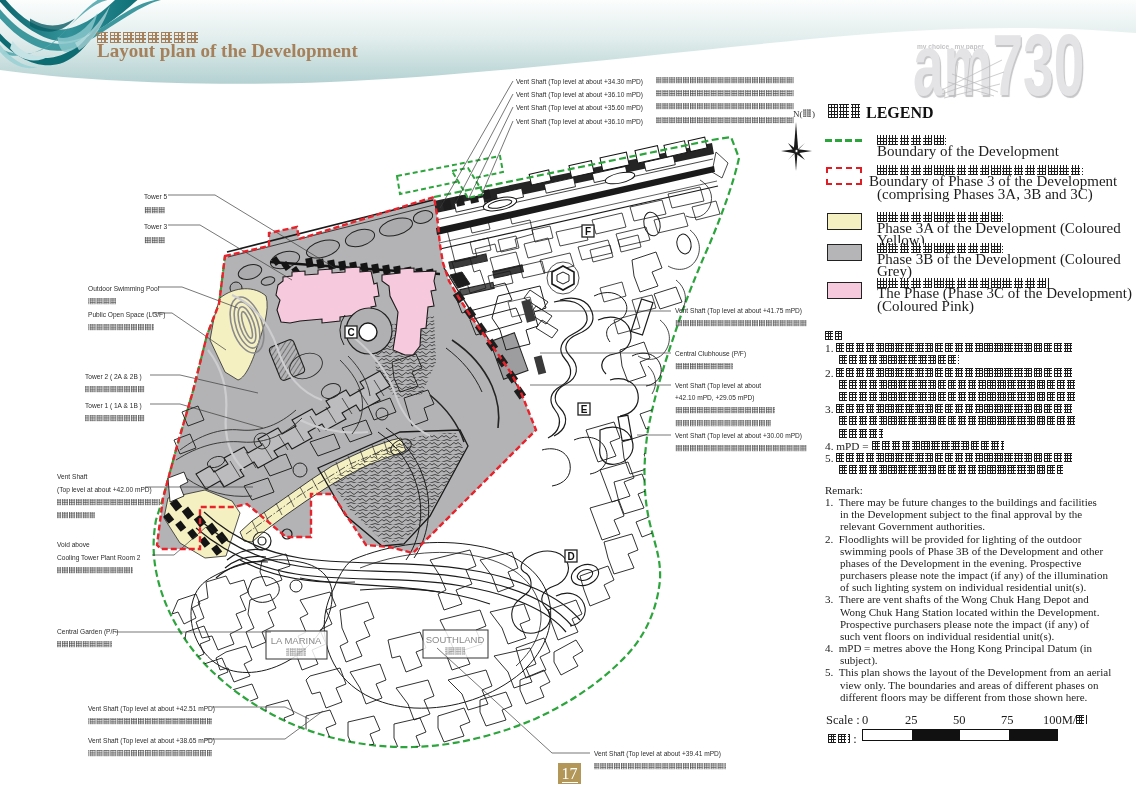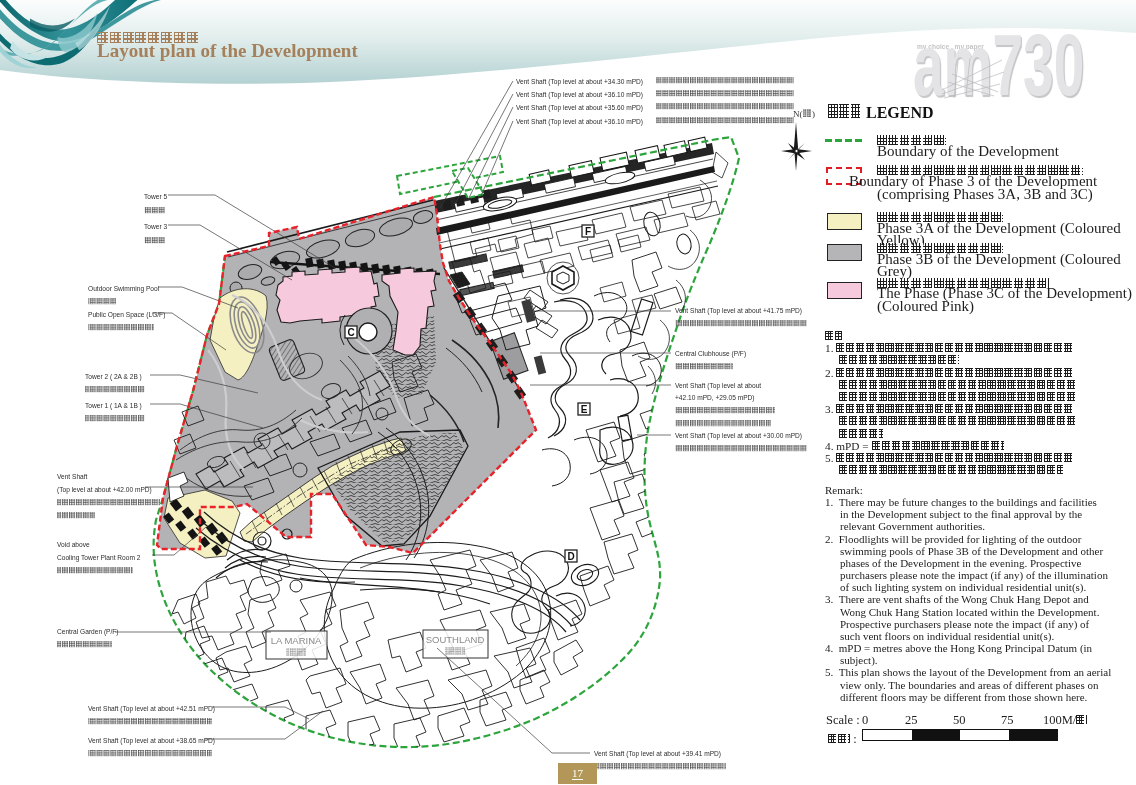--- a/index.html
+++ b/index.html
@@ -575,21 +575,21 @@
 </svg>
 
 <div class="abs" style="left:828px;top:104px"><span class="z zL" style="width:34px;height:14px"></span><span style="font-weight:bold;font-size:16px;color:#111">&nbsp;LEGEND</span></div>
 
 <div class="abs" style="left:825px;top:139px;width:38px;height:3px;background:repeating-linear-gradient(90deg,#2ba53c 0 7px,rgba(0,0,0,0) 7px 10px)"></div>
 <div class="abs" style="left:877px;top:131px"><span class="z zL" style="width:69px"></span></div>
 <div class="abs en" style="left:877px;top:145px">Boundary of the Development</div>
 
 <div class="abs" style="left:826px;top:167px;width:32px;height:14px;border:2.5px dashed #e31b23"></div>
 <div class="abs" style="left:877px;top:161px"><span class="z zL" style="width:206px"></span></div>
-<div class="abs en" style="left:849px;top:175px">Boundary of Phase 3 of the Development</div>
+<div class="abs en" style="left:869px;top:175px">Boundary of Phase 3 of the Development</div>
 <div class="abs en" style="left:877px;top:187.5px">(comprising Phases 3A, 3B and 3C)</div>
 
 <div class="abs" style="left:827px;top:213px;width:33px;height:15px;background:#f5f0c2;border:1px solid #222"></div>
 <div class="abs" style="left:877px;top:208px"><span class="z zL" style="width:126px"></span></div>
 <div class="abs en" style="left:877px;top:222px">Phase 3A of the Development (Coloured Yellow)</div>
 
 <div class="abs" style="left:827px;top:244px;width:33px;height:15px;background:#b5b5b7;border:1px solid #222"></div>
 <div class="abs" style="left:877px;top:239px"><span class="z zL" style="width:126px"></span></div>
 <div class="abs en" style="left:877px;top:253px">Phase 3B of the Development (Coloured Grey)</div>
 
@@ -636,13 +636,13 @@
 
 <div class="abs" style="left:826px;top:713px;font-size:12.5px;color:#1d1d1d">Scale :</div>
 <div class="abs" style="left:862px;top:713px;font-size:12.5px;color:#1d1d1d">0</div>
 <div class="abs" style="left:905px;top:713px;font-size:12.5px;color:#1d1d1d">25</div>
 <div class="abs" style="left:953px;top:713px;font-size:12.5px;color:#1d1d1d">50</div>
 <div class="abs" style="left:1001px;top:713px;font-size:12.5px;color:#1d1d1d">75</div>
 <div class="abs" style="left:1043px;top:713px;font-size:12.5px;color:#1d1d1d">100M/<span class="z zN" style="width:11px"></span></div>
 <div class="abs" style="left:828px;top:729px"><span class="z zN" style="width:22px"></span><span style="font-size:12.5px;color:#1d1d1d">&nbsp;:</span></div>
 <div class="abs" style="left:862px;top:729px;width:194px;height:10px;border:1.2px solid #111;background:repeating-linear-gradient(90deg,#fff 0 48.5px,#111 48.5px 97px)"></div>
 
-<div class="abs" style="left:558px;top:763px;width:39px;height:21px;background:#b29758;color:#fff;font-size:11px;text-align:center;line-height:21px"><span style="border-bottom:1px solid #fff">17</span></div>
+<div class="abs" style="left:558px;top:763px;width:23px;height:21px;background:#b29758;color:#fff;font-size:16px;text-align:center;line-height:21px"><span style="border-bottom:1px solid #fff">17</span></div>
 
 </body></html>

